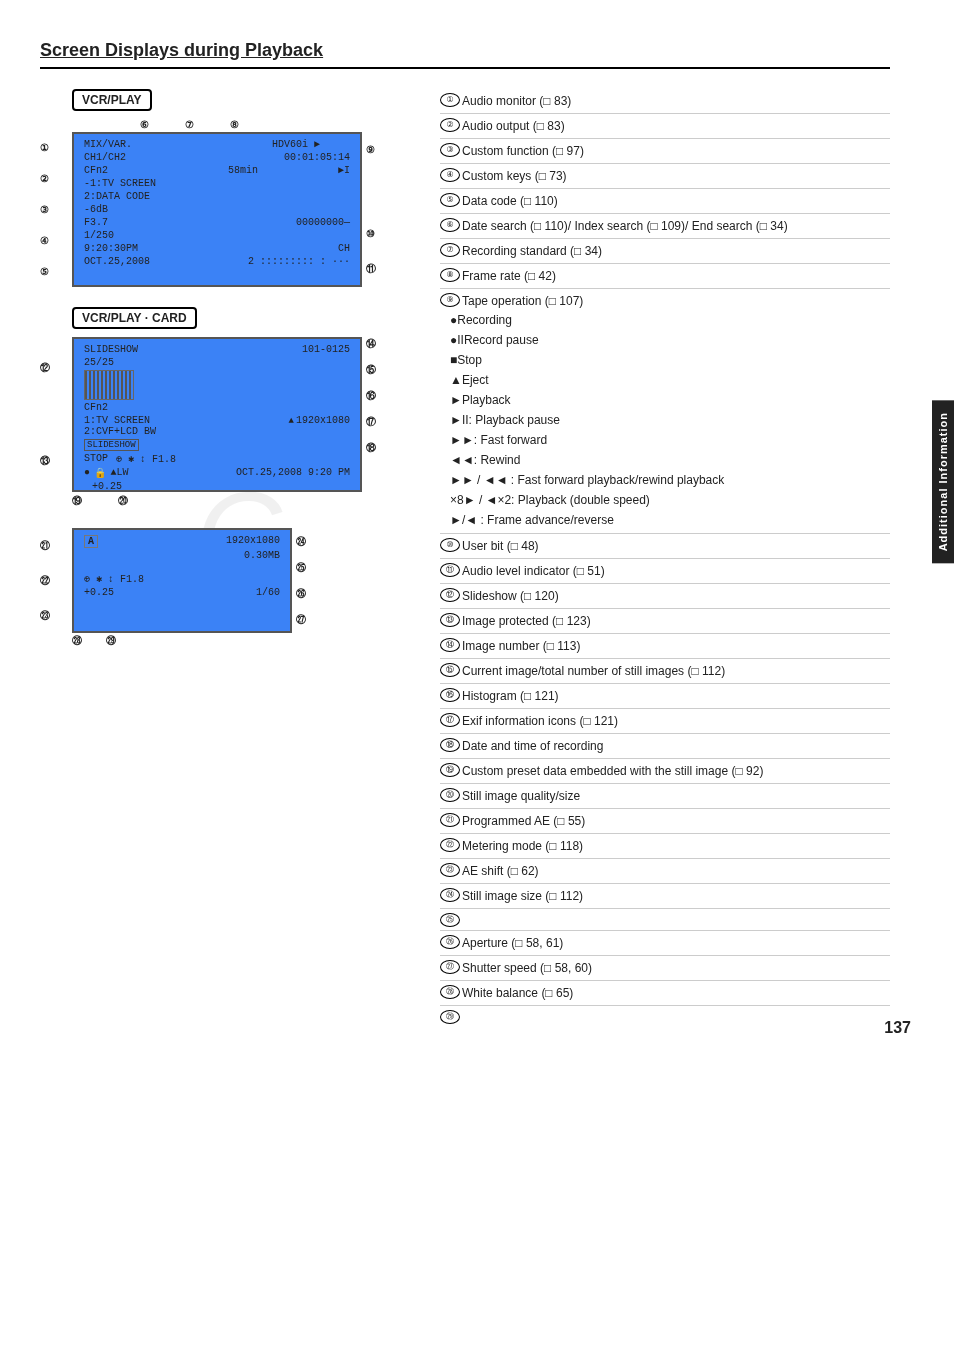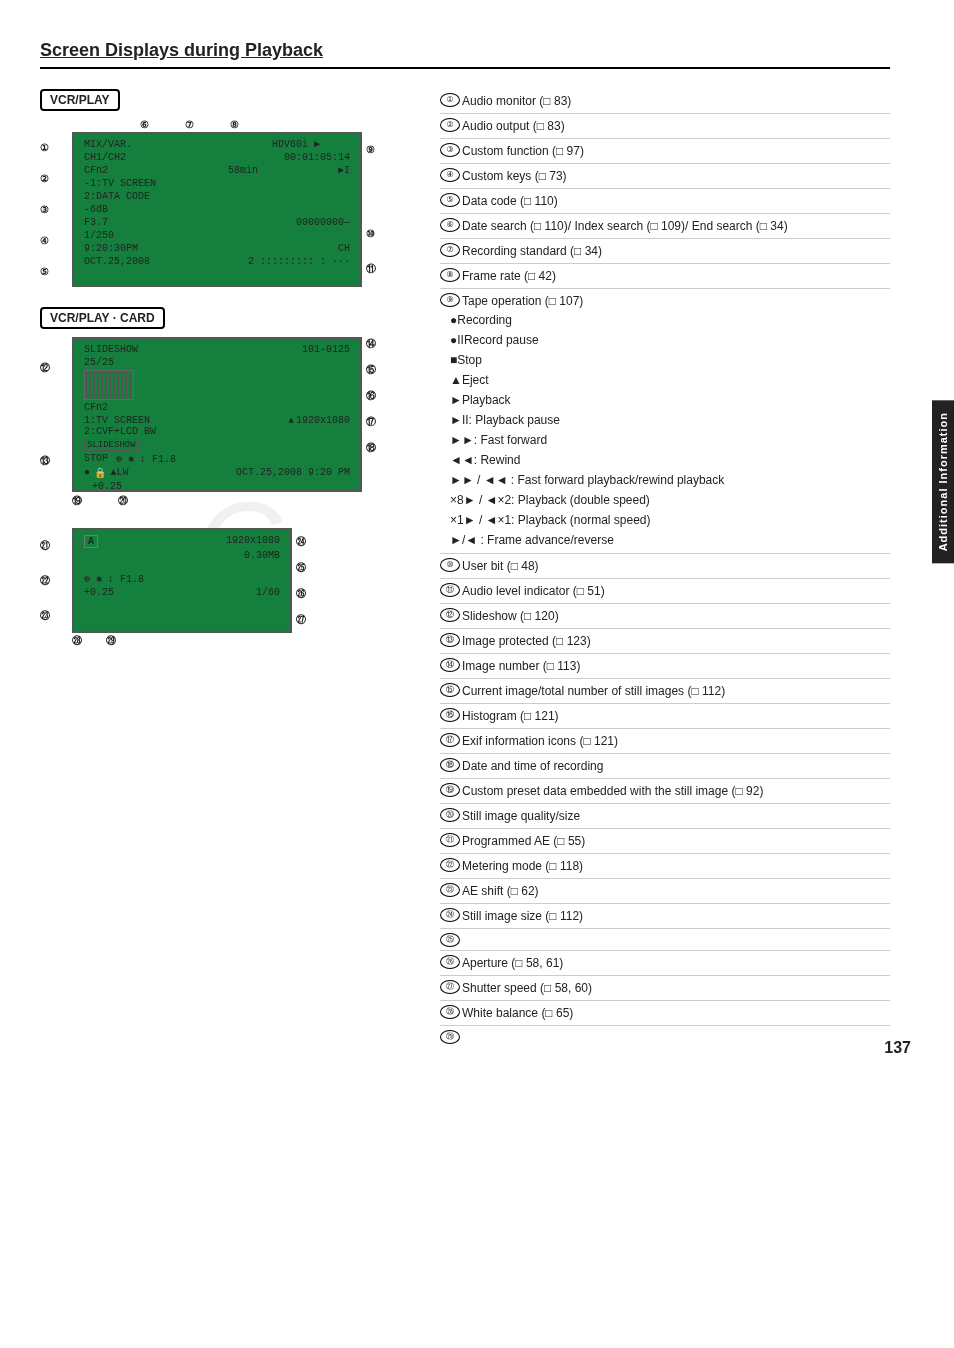--- a/index.html
+++ b/index.html
@@ -47,20 +47,21 @@
 
     
     .mode-badge {
       display: inline-block;
       border: 2px solid #000;
       border-radius: 4px;
       padding: 2px 8px;
       font-size: 12px;
       font-weight: bold;
       margin-bottom: 8px;
+      margin-left: 32px;
     }
 
     
     .right-list {
       list-style: none;
       font-size: 12px;
       line-height: 1.5;
     }
 
     .right-list li {
@@ -130,21 +131,21 @@
       z-index: 0;
     }
 
     .content-wrap {
       position: relative;
       z-index: 1;
     }
 
     
     .mock-screen {
-      background: #15803d;
+      background: #3b82f6;
       border: 2px solid #555;
       position: relative;
       font-family: 'Courier New', monospace;
       font-size: 10px;
       overflow: hidden;
     }
 
     .mock-row {
       display: flex;
       width: 100%;
@@ -417,21 +418,20 @@
               <li><span>●</span> Recording</li>
               <li><span>●II</span> Record pause</li>
               <li><span>■</span> Stop</li>
               <li><span>▲</span> Eject</li>
               <li><span>►</span> Playback</li>
               <li><span>►II</span> : Playback pause</li>
               <li><span>►►</span> : Fast forward</li>
               <li><span>◄◄</span> : Rewind</li>
               <li>►► / ◄◄ : Fast forward playback/rewind playback</li>
               <li>×8► / ◄×2: Playback (double speed)</li>
-              <li>×1► / ◄×1: Playback (normal speed)</li>
               <li>►/◄ : Frame advance/reverse</li>
             </ul>
           </li>
           <li>
             <span class="item-num cn">⑩</span>
             <span class="item-text">User bit (□ 48)</span>
           </li>
           <li>
             <span class="item-num cn">⑪</span>
             <span class="item-text">Audio level indicator (□ 51)</span>

